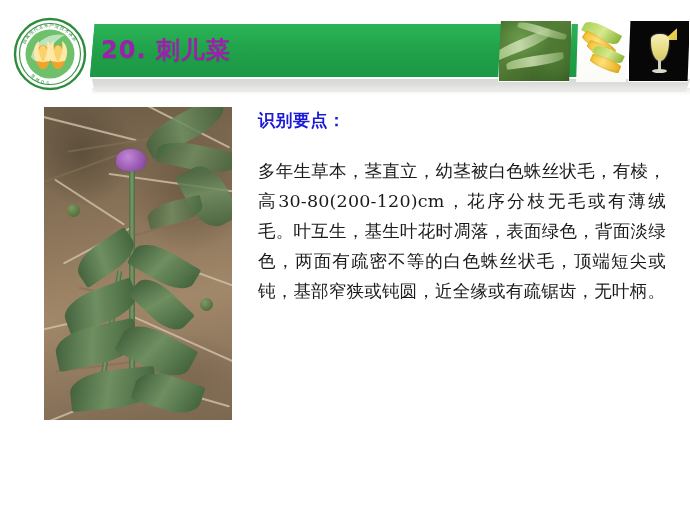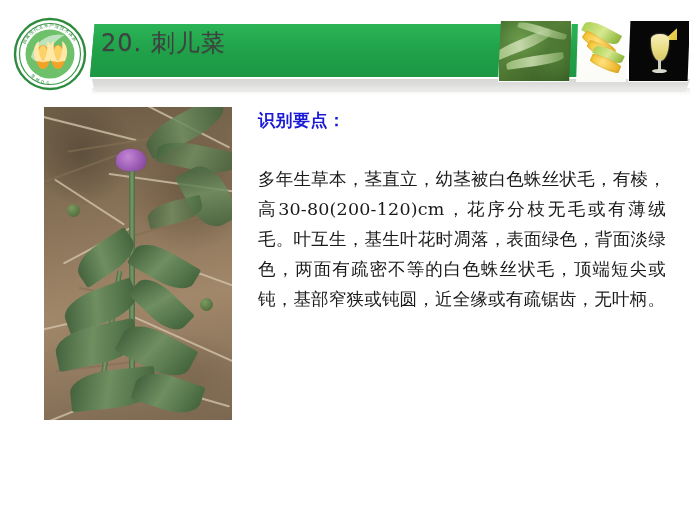--- a/index.html
+++ b/index.html
@@ -46,26 +46,26 @@
   .title-bar-inner {
     position: absolute;
     left: 0; top: 0;
     width: 100%; height: 100%;
     background: linear-gradient(to bottom, #2bb457 0%, #20a049 55%, #1d9845 100%);
   }
 
   .title-text {
     position: absolute;
     left: 101px;
-    top: 22px;
+    top: 29px;
     z-index: 6;
-    color: #404040;
+    color: #a21caf;
     font-family: "DejaVu Sans", "Liberation Sans", sans-serif;
     font-size: 24px;
-    font-weight: 400;
+    font-weight: 700;
     letter-spacing: 1px;
     line-height: 42px;
     white-space: nowrap;
     text-shadow: 0 1px 1px rgba(0,0,0,0.12);
   }
 
   
   .header-reflection {
     position: absolute;
     left: 92px;
@@ -241,21 +241,21 @@
     top: 108px;
     width: 408px;
   }
   .section-heading {
     color: #1a1ad6;
     font-family: "DejaVu Sans", "Liberation Sans", sans-serif;
     font-size: 17px;
     font-weight: 700;
     letter-spacing: .5px;
     line-height: 24px;
-    margin: 0 0 32px 0;
+    margin: 0 0 24px 0;
   }
   .body-text {
     color: #1a1a1a;
     font-family: "DejaVu Serif", "Liberation Serif", serif;
     font-size: 17.5px;
     line-height: 30px;
     letter-spacing: .2px;
     margin: 0;
     text-align: justify;
     text-justify: inter-ideograph;

